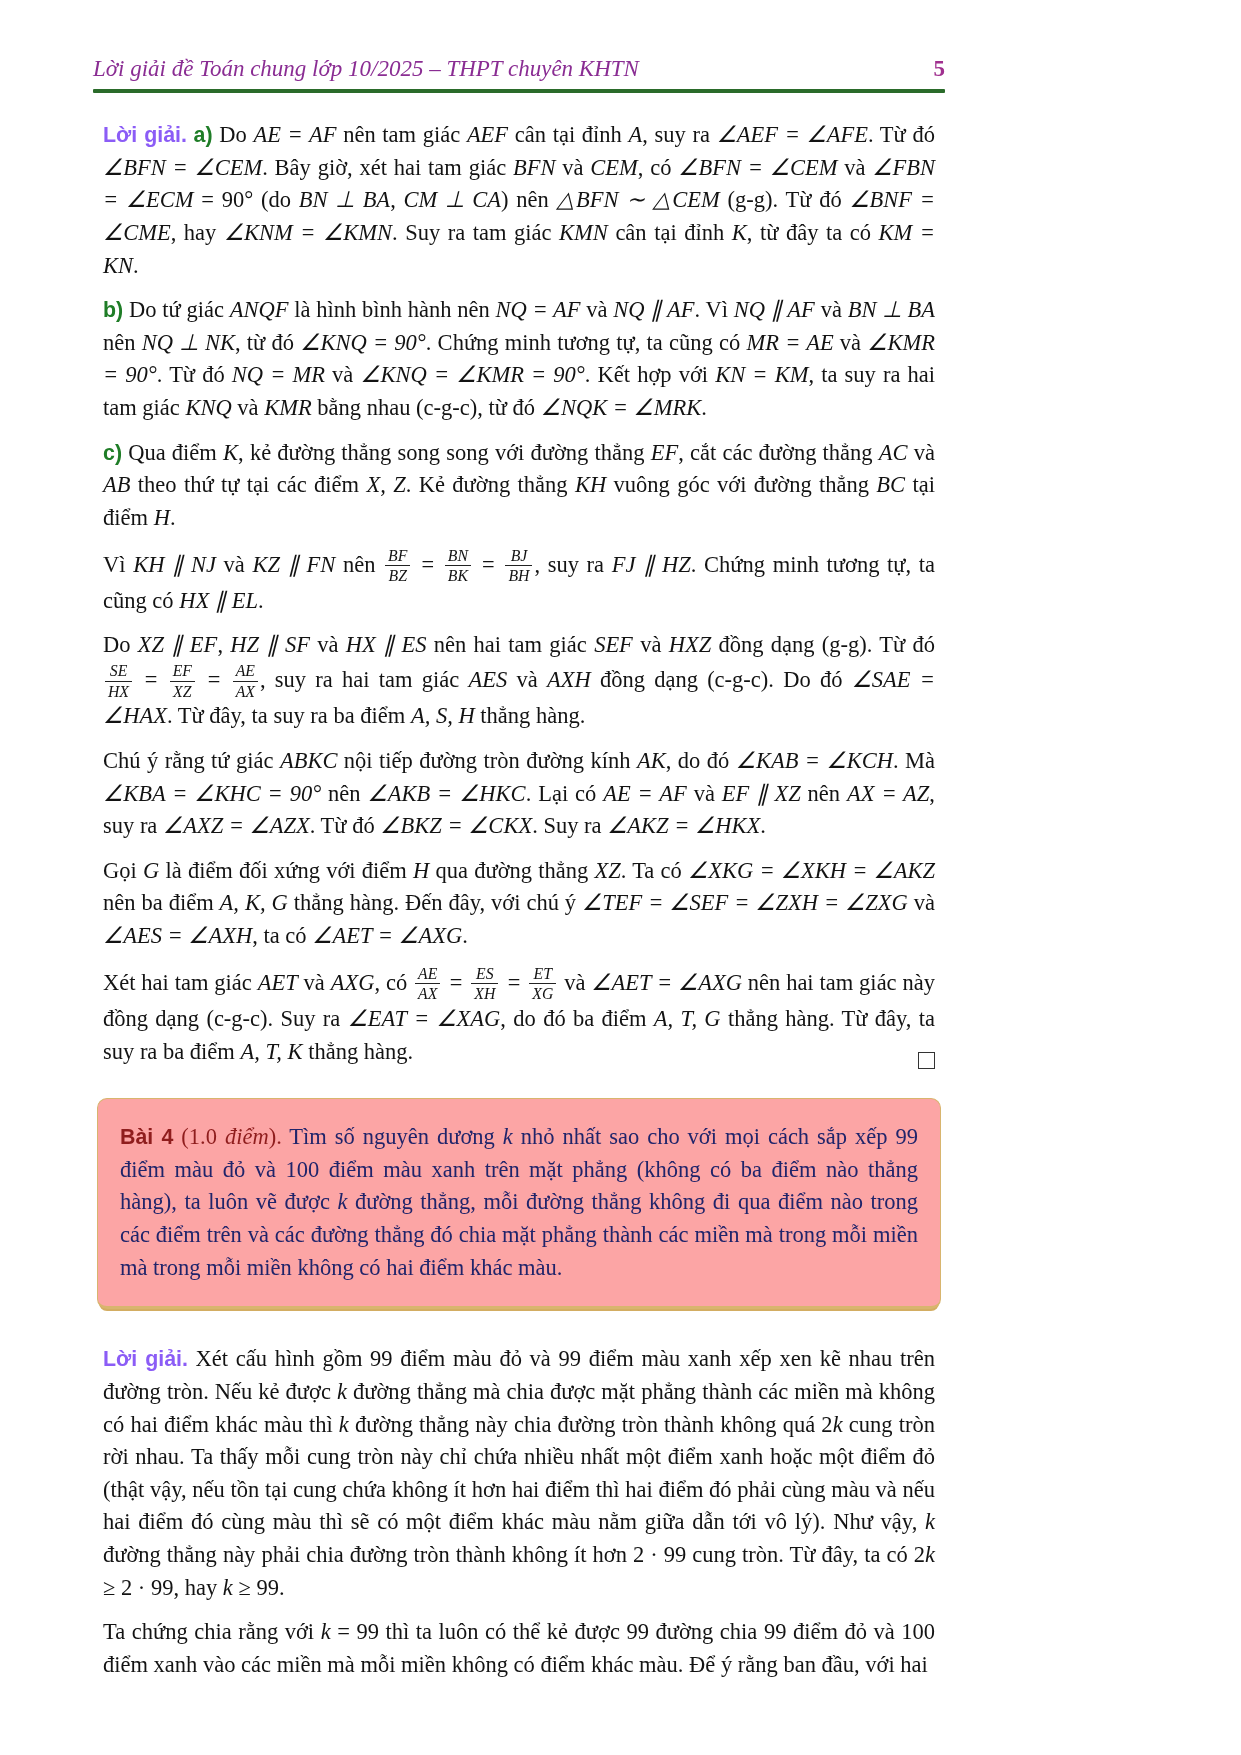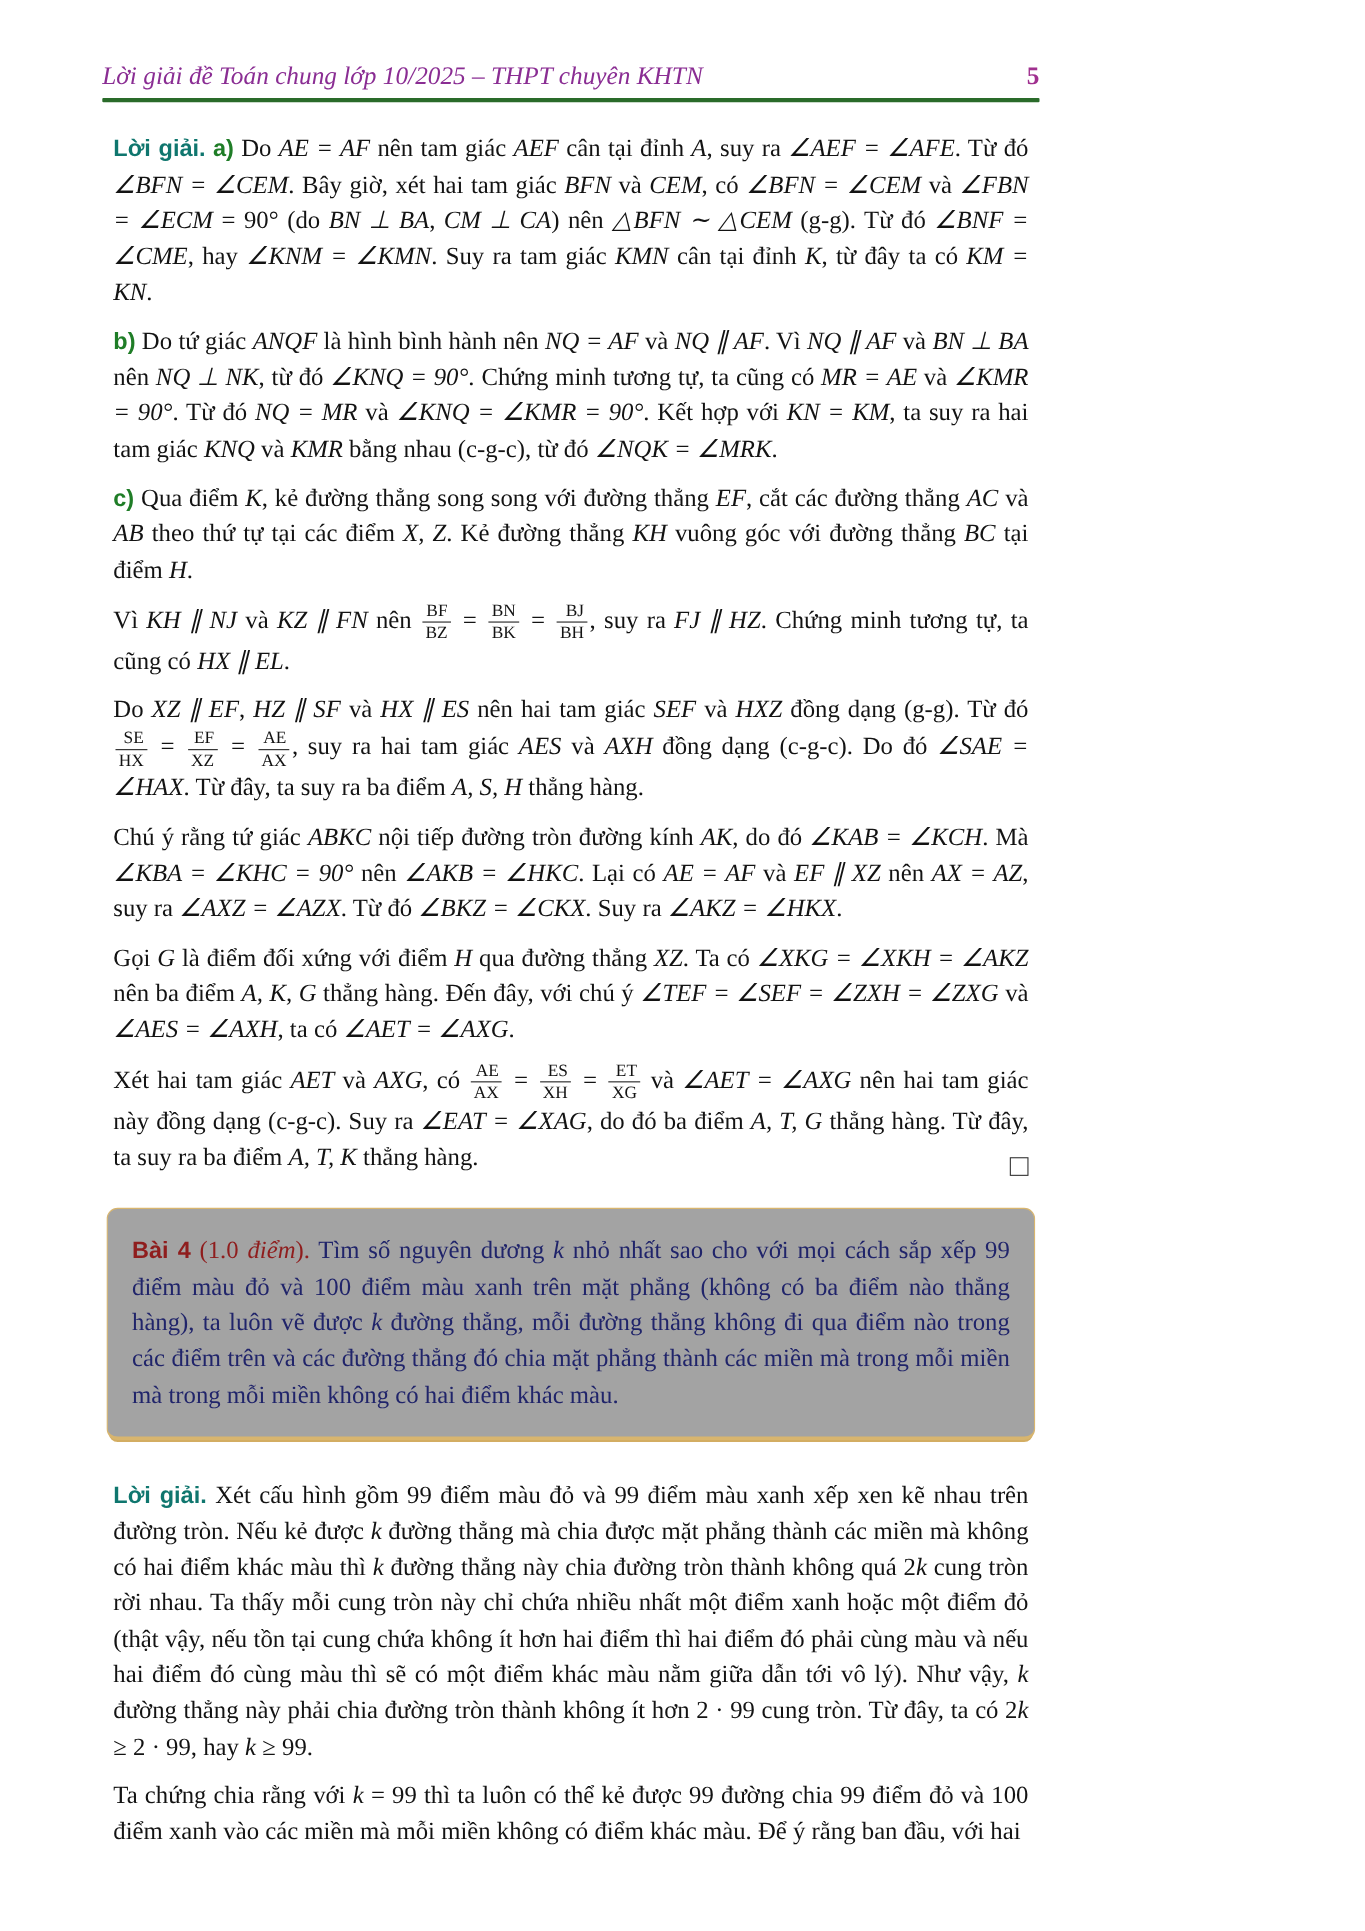--- a/index.html
+++ b/index.html
@@ -13,43 +13,43 @@
   .header-title{font-style:italic;font-size:23px;color:#8a2d93;}
   .page-number{font-weight:700;font-size:23px;color:#a0308f;}
   .header-rule{height:4px;background:#2a6b2a;margin:7px -10px 26px -10px;border-radius:1px;}
   p.para{
     font-size:22.5px;line-height:1.45;text-align:justify;
     margin:12px 0;
   }
   p.para::after{content:"";display:block;clear:both;}
   .run-text{}
   .run-m{font-style:italic;}
-  .run-lab{font-weight:700;color:#0f766e;font-family:"Liberation Sans", sans-serif;font-size:0.95em;}
+  .run-lab{font-weight:700;color:#8b5cf6;font-family:"Liberation Sans", sans-serif;font-size:0.95em;}
   .run-part{font-weight:700;color:#1f7d27;font-family:"Liberation Sans", sans-serif;font-size:0.95em;}
   .run-b4{font-weight:700;color:#8f1d1d;font-family:"Liberation Sans", sans-serif;font-size:0.95em;}
   .run-b4p{color:#8f1d1d;}
   .run-b4i{color:#8f1d1d;font-style:italic;}
   .run-qed{
     float:right;width:15px;height:15px;border:1.6px solid #333;
     position:relative;top:16px;
   }
   .frac{
-    display:inline-block;vertical-align:-0.62em;text-align:right;
-    font-size:0.70em;line-height:1.12;padding:0 2px;
+    display:inline-block;vertical-align:-0.62em;text-align:center;
+    font-size:0.70em;line-height:1.12;font-style:italic;padding:0 2px;
   }
   .frac .num{display:block;border-bottom:1.3px solid #222;padding:0 3px 1px 3px;}
   .frac .den{display:block;padding:1px 3px 0 3px;}
   .problem-box{
     border:1.6px solid #d8b56e;
     border-bottom-width:3px;
     border-radius:10px;
     box-shadow:0 4px 0 -2px #d3ad62;
     margin:30px -6px 34px -6px;
     padding:14px 22px;
-    background:#a3a3a3;
+    background:#fca5a5;
   }
   .problem-box p.para{color:#20246a;margin:8px 0;}
 </style>
 </head>
 <body>
 
 <div class="page">
 
   <div class="header">
     <span class="header-title">Lời giải đề Toán chung lớp 10/2025 – THPT chuyên KHTN</span>

